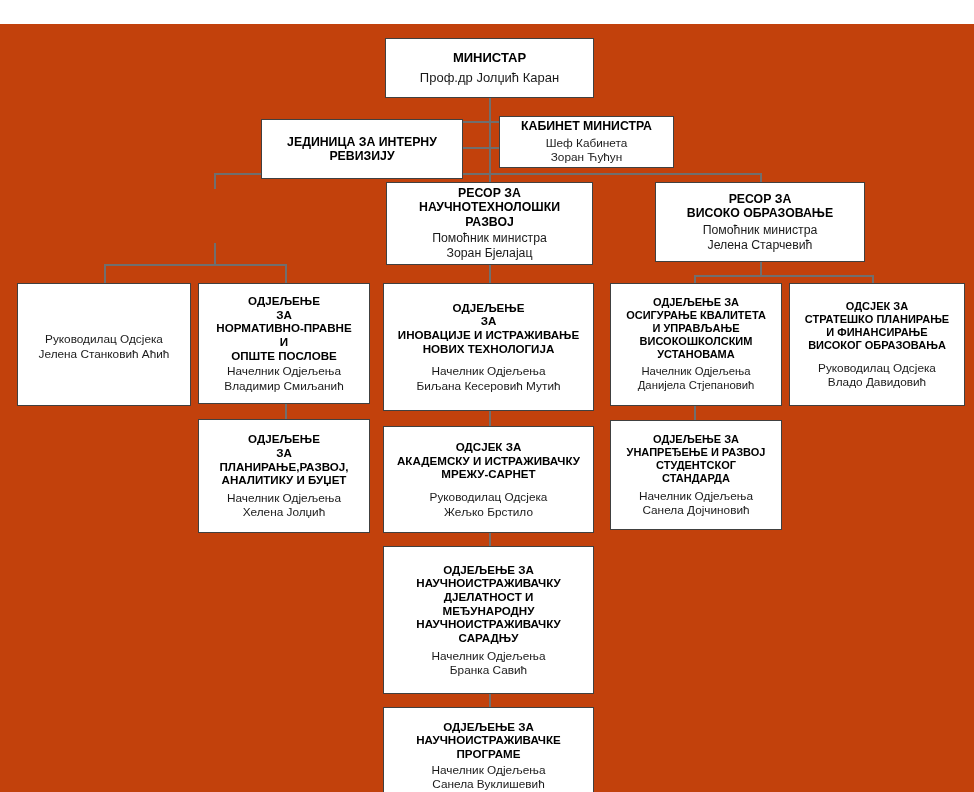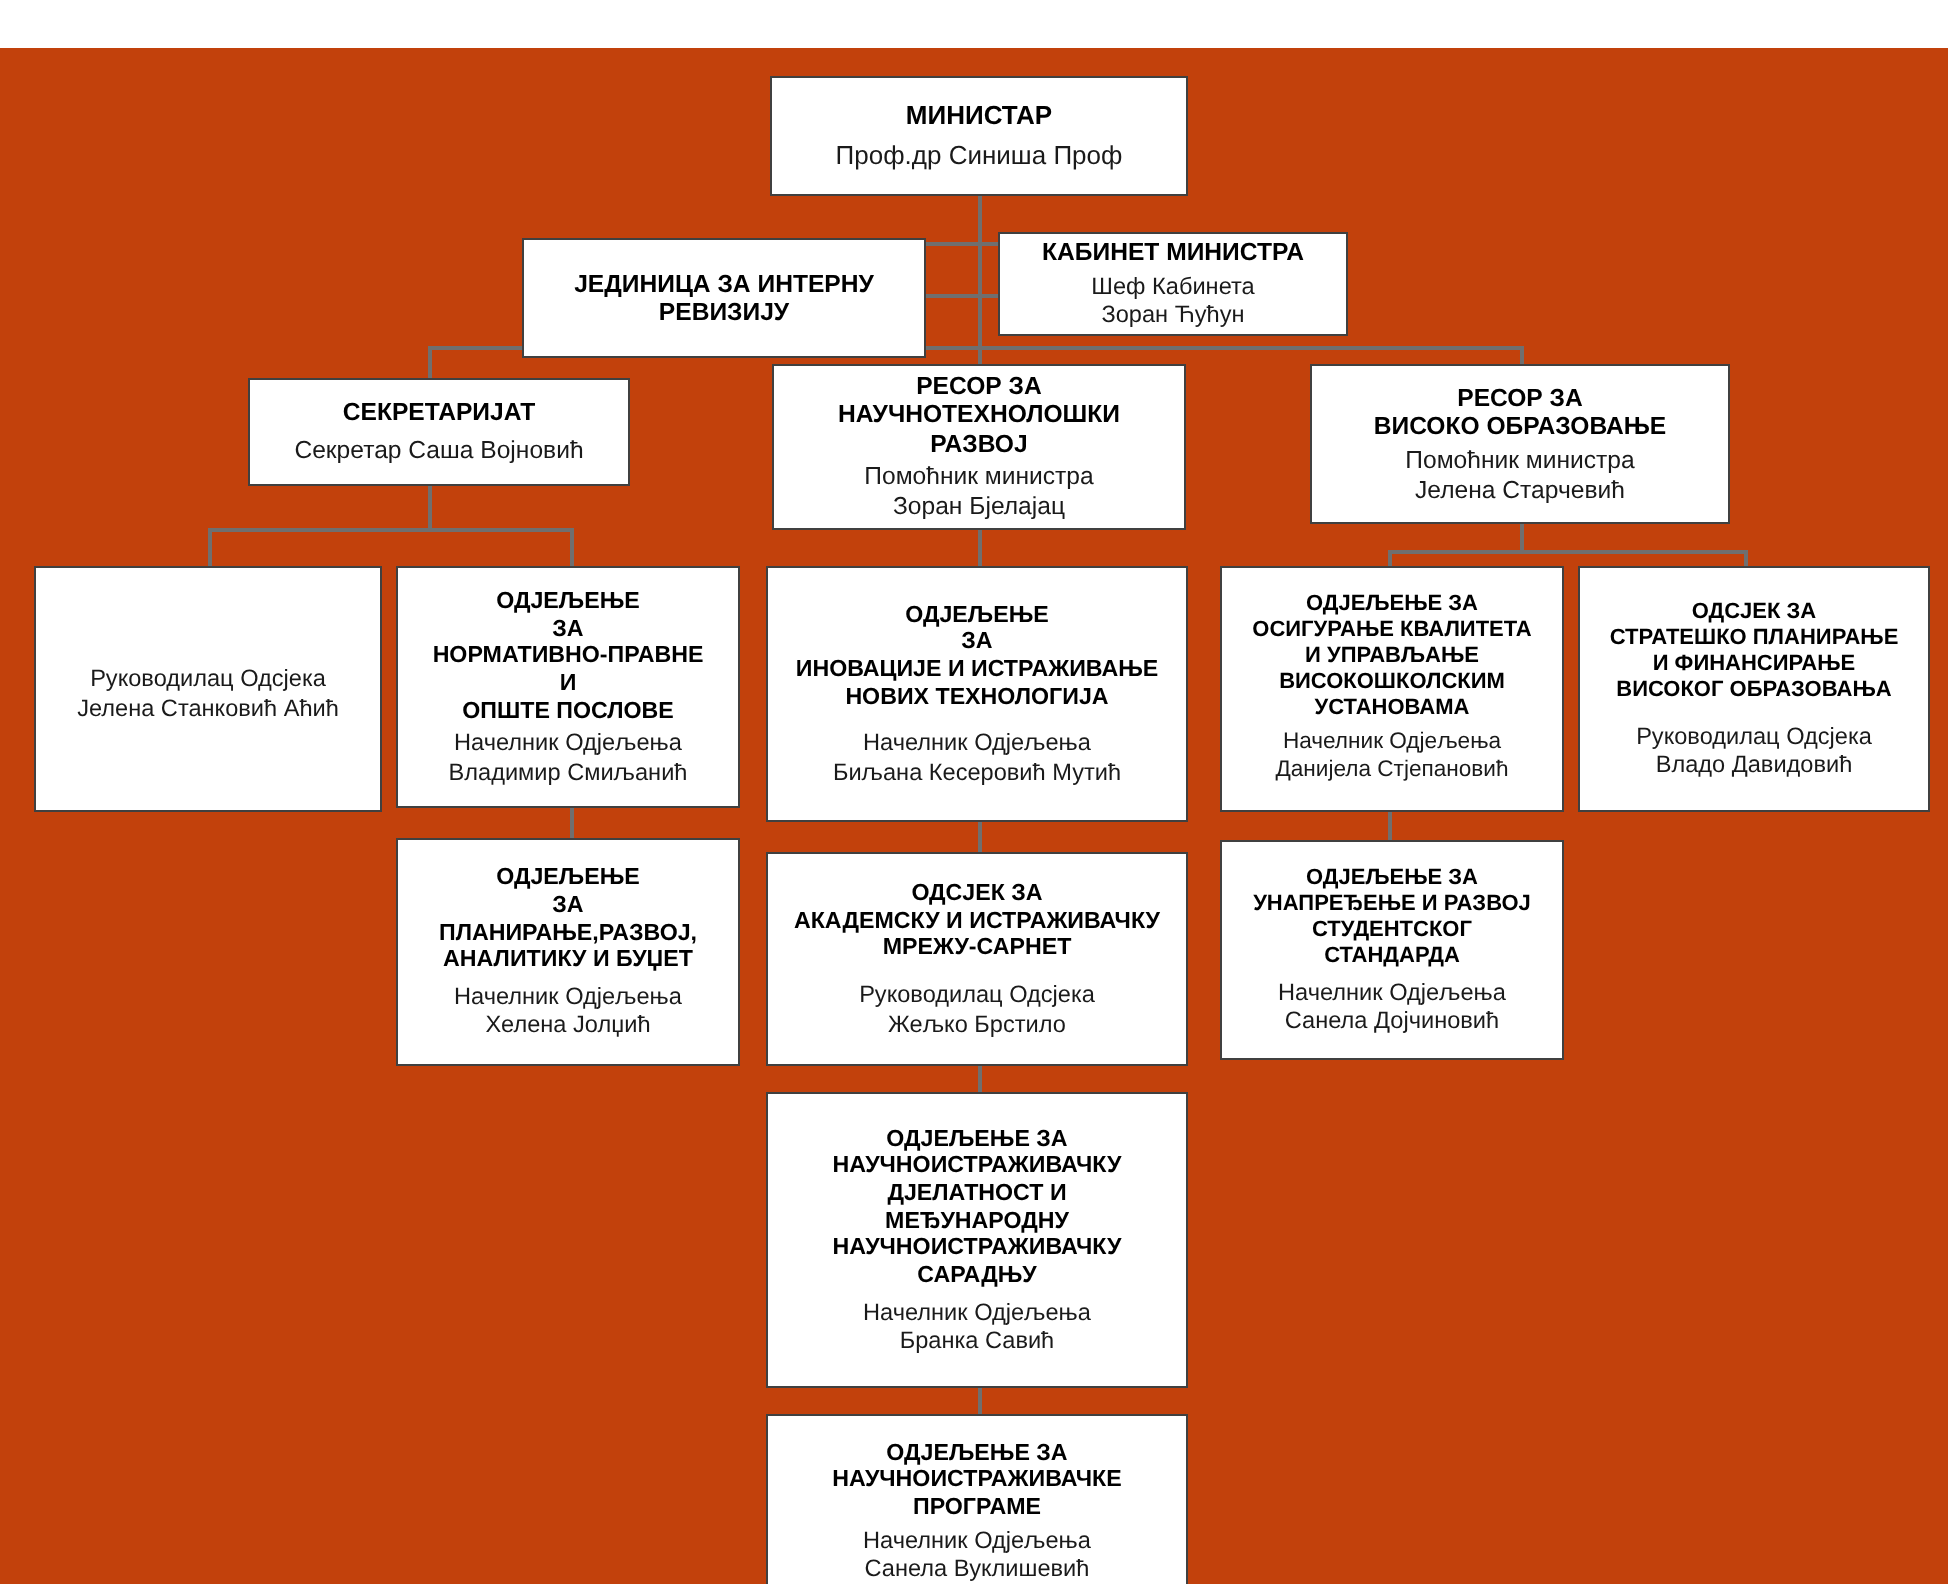--- a/index.html
+++ b/index.html
@@ -95,38 +95,34 @@
 
   <div class="ln lnv" style="left:760px; top:238px; height:13px;"></div>
   <div class="ln lnh" style="left:694px; top:251px; width:178px;"></div>
   <div class="ln lnv" style="left:694px; top:251px; height:8px;"></div>
   <div class="ln lnv" style="left:872px; top:251px; height:8px;"></div>
 
   <div class="ln lnv" style="left:694px; top:382px; height:14px;"></div>
 
   <div class="node" style="left:385px; top:14px; width:209px; height:60px;">
     <div class="title t13">МИНИСТАР</div>
-    <div class="sub s13 gap4">Проф.др Синиша Проф</div>
+    <div class="sub s13 gap4">Проф.др Јолџић Каран</div>
   </div>
 
   <div class="node" style="left:261px; top:95px; width:202px; height:60px;">
     <div class="title t12">ЈЕДИНИЦА ЗА ИНТЕРНУ
 РЕВИЗИЈУ</div>
   </div>
 
   <div class="node" style="left:499px; top:92px; width:175px; height:52px;">
     <div class="title t12">КАБИНЕТ МИНИСТРА</div>
     <div class="sub s115 gap2">Шеф Кабинета
 Зоран Ћућун</div>
   </div>
 
-  <div class="node" style="left:124px; top:165px; width:191px; height:54px;">
-    <div class="title t12">СЕКРЕТАРИЈАТ</div>
-    <div class="sub s12 gap4">Секретар Саша Војновић</div>
-  </div>
 
   <div class="node" style="left:386px; top:158px; width:207px; height:83px;">
     <div class="title t12">РЕСОР ЗА
 НАУЧНОТЕХНОЛОШКИ
 РАЗВОЈ</div>
     <div class="sub s12 gap2">Помоћник министра
 Зоран Бјелајац</div>
   </div>
 
   <div class="node" style="left:655px; top:158px; width:210px; height:80px;">

